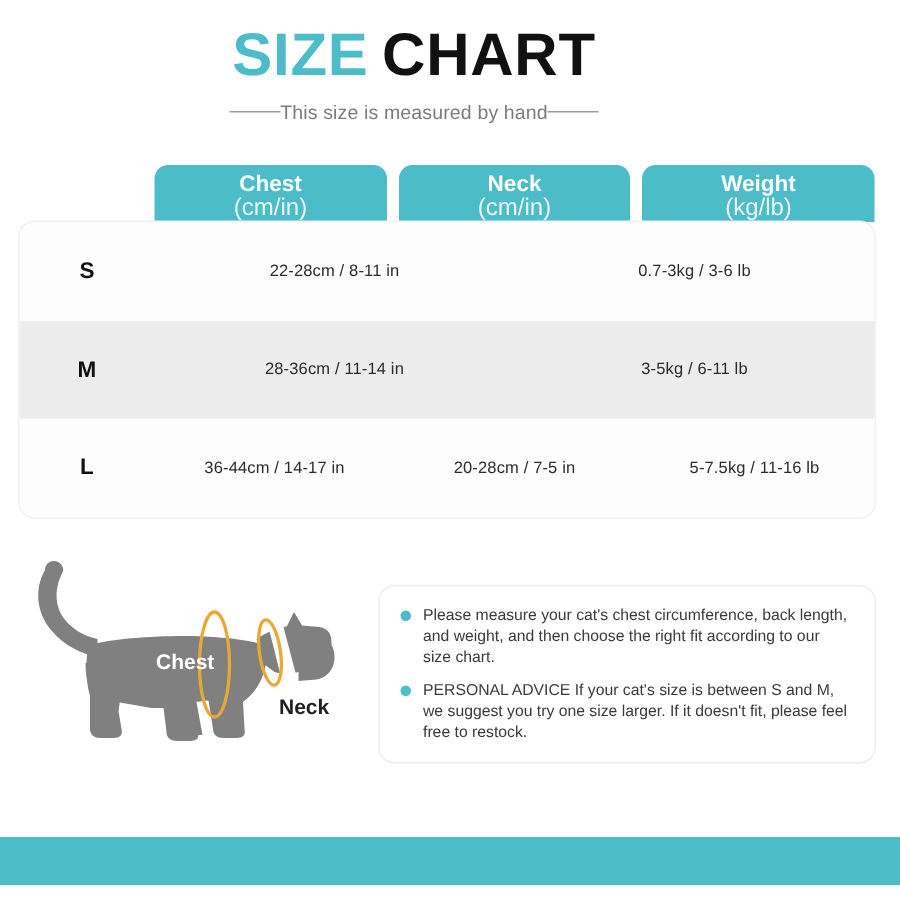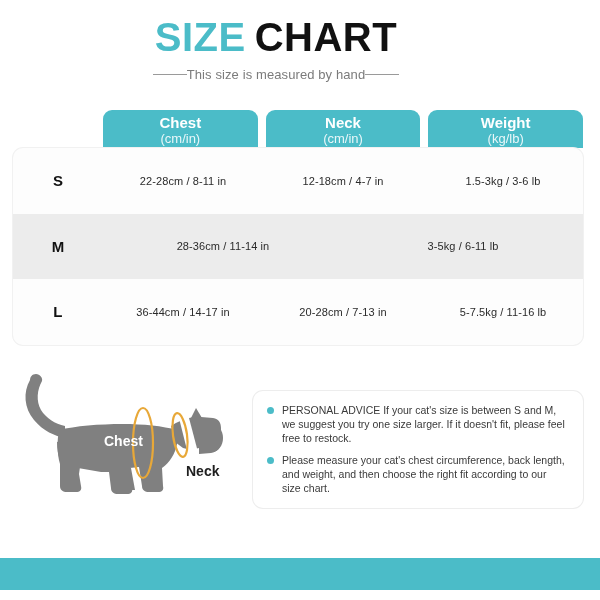--- a/index.html
+++ b/index.html
@@ -75,21 +75,21 @@
     box-sizing: border-box;
     padding-top: 1px;
   }
   .tab:last-child { margin-right: 0; text-align: right; }
   .tab-title {
     font-size: 15px;
     font-weight: bold;
     line-height: 17px;
   }
   .tab-unit {
-    font-size: 13px;
+    font-size: 16px;
     line-height: 13px;
     color: #e9f7f9;
     margin-top: 1px;
   }
 
   
   .table-card {
     position: absolute;
     top: 148px;
     left: 13px;
@@ -220,32 +220,31 @@
   <div class="tab">
     <span class="tab-title">Weight</span>
     <span class="tab-unit">(kg/lb)</span>
   </div>
 </div>
 
 <div class="table-card">
   <div class="row">
     <div class="cell size-col">S</div>
     <div class="cell">22-28cm / 8-11 in</div>
-    <div class="cell">12-18cm / 4-7 in</div>
-    <div class="cell">1.5-3kg / 3-6 lb</div>
+    <div class="cell">0.7-3kg / 3-6 lb</div>
   </div>
   <div class="row alt">
     <div class="cell size-col">M</div>
     <div class="cell">28-36cm / 11-14 in</div>
     <div class="cell">3-5kg / 6-11 lb</div>
   </div>
   <div class="row">
     <div class="cell size-col">L</div>
     <div class="cell">36-44cm / 14-17 in</div>
-    <div class="cell">20-28cm / 7-13 in</div>
+    <div class="cell">20-28cm / 7-5 in</div>
     <div class="cell">5-7.5kg / 11-16 lb</div>
   </div>
 </div>
 
 <div class="cat-area">
   <svg width="232" height="150" viewBox="0 0 232 150">
 
     <path d="M17 12 C10 24 11 40 21 52 C30 63 42 68 52 70 L52 58 C42 56 33 50 28 42 C23 33 24 22 29 13 C30 10 27 6 23 6 C19 6 17 9 17 12 Z" fill="#808080"></path>
 
     <path d="M46 62 C44 72 44 86 47 96 L47 118 C47 122 50 124 54 124 L63 124 C67 124 69 122 68 118 L65 100 L88 104 L96 104 L98 120 C98 124 101 126 105 126 L114 126 C118 126 120 124 119 120 L117 100 L126 99 L129 118 C129 122 132 124 136 124 L145 124 C149 124 151 122 150 118 L149 100 C157 94 162 86 164 76 L164 62 C150 58 130 56 110 56 C86 56 62 58 46 62 Z" fill="#808080"></path>
@@ -266,21 +265,21 @@
 
     <ellipse cx="167" cy="67" rx="7" ry="22" fill="none" stroke="#e8a838" stroke-width="2.2" transform="rotate(-8 167 67)"></ellipse>
   </svg>
   <span class="cat-label chest">Chest</span>
   <span class="cat-label neck">Neck</span>
 </div>
 
 <div class="notes-card">
   <div class="note-item">
     <span class="note-dot"></span>
-    <span class="note-text">PERSONAL ADVICE If your cat's size is between S and M, we suggest you try one size larger. If it doesn't fit, please feel free to restock.</span>
+    <span class="note-text">Please measure your cat's chest circumference, back length, and weight, and then choose the right fit according to our size chart.</span>
   </div>
   <div class="note-item">
     <span class="note-dot"></span>
-    <span class="note-text">Please measure your cat's chest circumference, back length, and weight, and then choose the right fit according to our size chart.</span>
+    <span class="note-text">PERSONAL ADVICE If your cat's size is between S and M, we suggest you try one size larger. If it doesn't fit, please feel free to restock.</span>
   </div>
 </div>
 
 <div class="bottom-bar"></div>
 
 </body></html>

